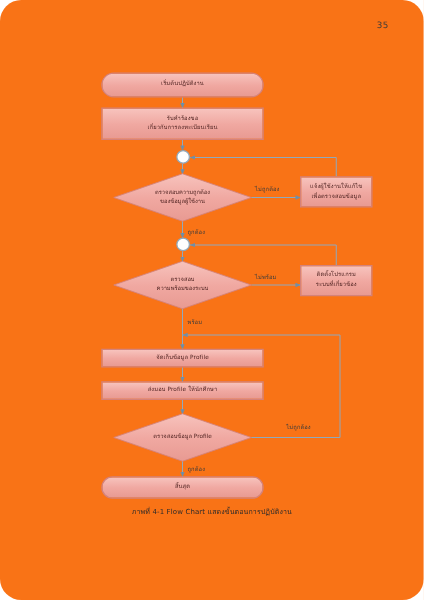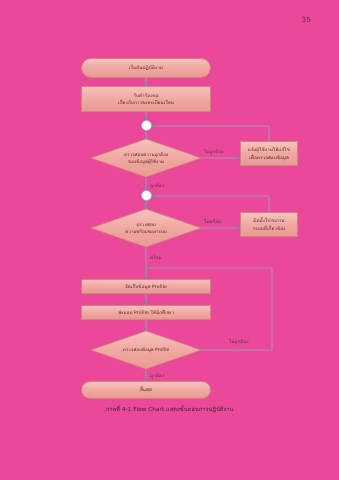--- a/index.html
+++ b/index.html
@@ -8,22 +8,23 @@
     padding: 0;
     background: #ffffff;
   }
   body {
     font-family: "DejaVu Sans", "Liberation Sans", sans-serif;
   }
   #page {
     position: relative;
     width: 339px;
     height: 480px;
-    background: #ec4899;
+    background: #f97316;
     overflow: hidden;
+    border-radius: 17px;
   }
   #page-number {
     position: absolute;
     top: 16px;
     right: 28px;
     font-size: 7px;
     color: #3a3a3a;
     letter-spacing: 0.3px;
   }
   #flow-canvas {

